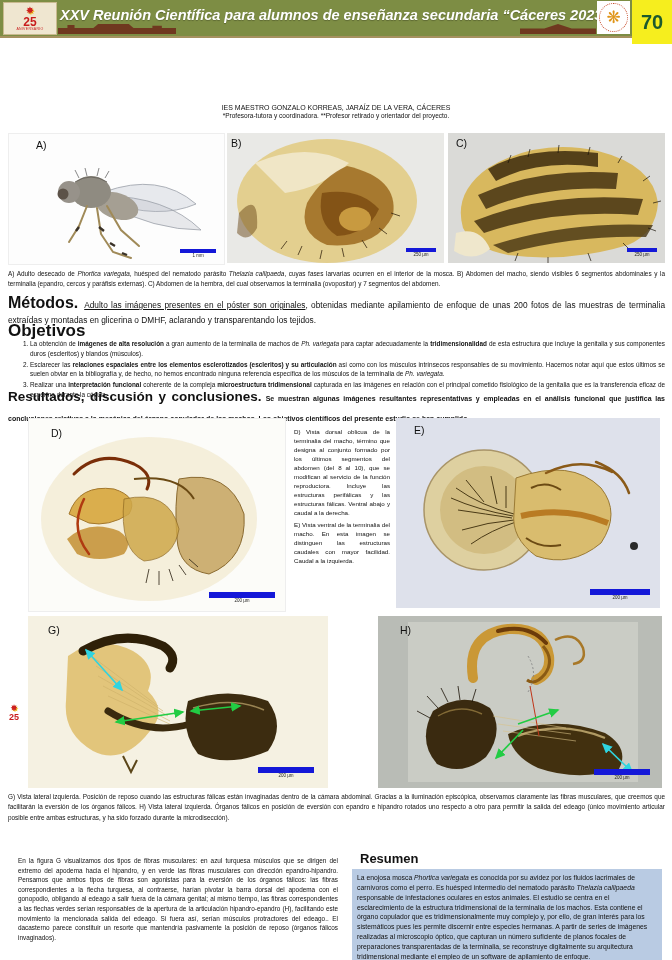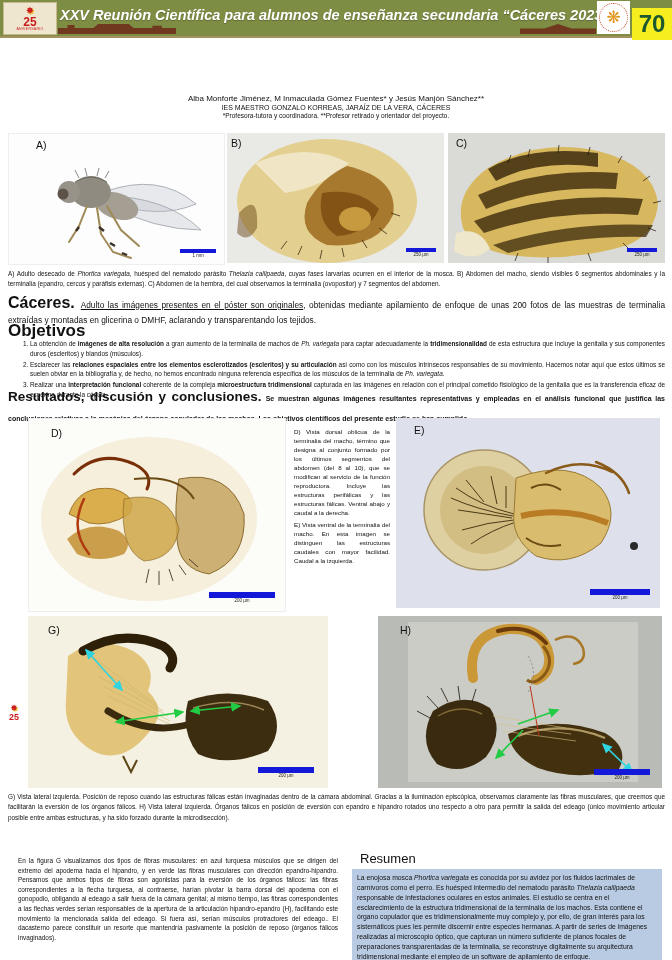--- a/index.html
+++ b/index.html
@@ -16,22 +16,22 @@
   .banner-title{position:absolute;left:60px;right:84px;top:7px;text-align:center;color:#fff;
     font-style:italic;font-weight:bold;font-size:14.5px;text-shadow:0 1px 1px rgba(0,0,0,.25);white-space:nowrap;}
   .building{position:absolute;top:23px;height:11px;background:#6e2f1c;opacity:.9;}
   .building.left{left:58px;width:118px;
     clip-path:polygon(0 100%,0 45%,8% 45%,8% 18%,14% 18%,14% 45%,30% 45%,34% 8%,60% 8%,64% 45%,80% 45%,80% 25%,88% 25%,88% 45%,100% 45%,100% 100%);}
   .building.right{left:520px;width:76px;
     clip-path:polygon(0 100%,0 50%,32% 50%,50% 8%,68% 50%,100% 50%,100% 100%);}
   .sunbox{position:absolute;right:42px;top:1px;width:33px;height:33px;background:#fff;display:flex;align-items:center;justify-content:center;}
   .sunbox .ring{width:27px;height:27px;border:1px dotted #c85030;border-radius:50%;display:flex;align-items:center;justify-content:center;}
   .sunbox .sun{font-size:17px;color:#e09518;line-height:1;}
-  .numbox{position:absolute;right:0;top:0;width:40px;height:32px;background:#f6ee1e;color:#1c5a2e;
-    font-weight:bold;font-size:24px;display:flex;align-items:center;justify-content:center;margin-top:8px;}
+  .numbox{position:absolute;right:0;top:0;width:40px;height:44px;background:#f6ee1e;color:#1c5a2e;
+    font-weight:bold;font-size:20px;display:flex;align-items:center;justify-content:center;}
 
   
   .main-title{position:absolute;left:30px;right:30px;top:44px;text-align:center;font-weight:bold;font-size:17.5px;line-height:1.35;}
   .authors{position:absolute;left:0;right:0;top:94px;text-align:center;font-size:8px;}
   .institution{position:absolute;left:0;right:0;top:104px;text-align:center;font-size:7px;}
   .credits{position:absolute;left:0;right:0;top:112px;text-align:center;font-size:6.5px;}
 
   
   .fig{position:absolute;overflow:hidden;}
   .fig svg{position:absolute;left:0;top:0;}
@@ -62,21 +62,21 @@
   .de-text{position:absolute;left:294px;top:428px;width:96px;font-size:6.2px;line-height:1.45;text-align:justify;}
   .de-text p{margin:0 0 3px 0;}
 
   .figG{left:28px;top:616px;width:300px;height:172px;background:#f5f1e2;}
   .figH{left:378px;top:616px;width:284px;height:172px;background:#b9bcb6;}
 
   .cap-gh{position:absolute;left:8px;right:7px;top:792px;font-size:6.4px;line-height:1.6;text-align:justify;}
 
   .discussion{position:absolute;left:18px;top:856px;width:320px;font-size:6.4px;line-height:1.5;text-align:justify;}
 
-  .resumen-h{position:absolute;left:360px;top:851px;font-size:13px;font-weight:normal;}
+  .resumen-h{position:absolute;left:360px;top:851px;font-size:13px;font-weight:bold;}
   .resumen-box{position:absolute;left:352px;top:869px;width:300px;background:#b9cbe3;padding:4px 5px;font-size:6.8px;line-height:1.45;}
 
   .badge25{position:absolute;left:2px;top:704px;width:24px;text-align:center;line-height:1;}
   .badge25 .star{font-size:9px;color:#cc2020;text-shadow:1px 1px 0 #f0c020;}
   .badge25 .n{font-size:9px;font-weight:bold;color:#c81d1d;}
 </style>
 </head>
 <body>
 
 <div class="poster">
@@ -91,21 +91,20 @@
     <div class="building left"></div>
     <div class="building right"></div>
     <div class="sunbox">
       <span class="ring">
           <span class="sun">❋</span>
         </span>
     </div>
     <div class="numbox">70</div>
   </div>
 
-  <div class="authors">Alba Monforte Jiménez, M Inmaculada Gómez Fuentes* y Jesús Manjón Sánchez**</div>
   <div class="institution">IES MAESTRO GONZALO KORREAS, JARAÍZ DE LA VERA, CÁCERES</div>
   <div class="credits">*Profesora-tutora y coordinadora. **Profesor retirado y orientador del proyecto.</div>
 
   <div class="fig figA">
     <svg width="215" height="130" viewBox="0 0 215 130">
       <path d="M95 58 Q150 38 187 70 Q150 86 98 68 Z" fill="rgba(190,196,206,0.35)" stroke="#9aa0a8" stroke-width="0.8"></path>
       <path d="M95 62 Q157 62 192 96 Q146 96 96 70 Z" fill="rgba(182,187,197,0.3)" stroke="#9aa0a8" stroke-width="0.8"></path>
       <ellipse cx="108" cy="72" rx="22" ry="13" fill="#a59f93" transform="rotate(18 108 72)"></ellipse>
       <ellipse cx="82" cy="58" rx="20" ry="16" fill="#8f8b81"></ellipse>
       <path d="M66 48 Q82 38 98 48" stroke="#6b675f" fill="none"></path>
@@ -166,21 +165,21 @@
     <span class="fig-label" style="left:8px;top:4px">C)</span>
     <div class="sbar" style="right:8px;bottom:6px;width:30px">
       <div class="bar" style="height:4px"></div>
       <div class="slab">250 µm</div>
     </div>
   </div>
 
   <div class="cap-abc"><span>A) Adulto desecado de </span><span style="font-style: italic;">Phortica variegata</span><span>, huésped del nematodo parásito </span><span style="font-style: italic;">Thelazia callipaeda</span><span>, cuyas fases larvarias ocurren en el interior de la mosca. B) Abdomen del macho, siendo visibles 6 segmentos abdominales y la terminalia (epandro, cercos y paráfisis externas). C) Abdomen de la hembra, del cual observamos la terminalia (ovopositor) y 7 segmentos del abdomen.</span></div>
 
   <div class="metodos">
-    <span class="mh">Cáceres.</span><span><span style="text-decoration: underline;">Adulto las imágenes presentes en el póster son originales</span><span>, obtenidas mediante apilamiento de enfoque de unas 200 fotos de las muestras de terminalia extraídas  y montadas en glicerina o DMHF, aclarando y transparentando los tejidos.</span></span>
+    <span class="mh">Métodos.</span><span><span style="text-decoration: underline;">Adulto las imágenes presentes en el póster son originales</span><span>, obtenidas mediante apilamiento de enfoque de unas 200 fotos de las muestras de terminalia extraídas  y montadas en glicerina o DMHF, aclarando y transparentando los tejidos.</span></span>
   </div>
 
   <div class="obj-h">Objetivos</div>
   <ol class="obj-list">
     <li><span>La obtención de </span><span style="font-weight: bold;">imágenes de alta resolución</span><span> a gran aumento de la terminalia de machos de </span><span style="font-style: italic;">Ph. variegata</span><span> para captar adecuadamente la </span><span style="font-weight: bold;">tridimensionalidad</span><span> de esta estructura que incluye la genitalia y sus componentes duros (escleritos) y blandos (músculos).</span></li>
     <li><span>Esclarecer las </span><span style="font-weight: bold;">relaciones espaciales entre los elementos esclerotizados (escleritos) y su articulación</span><span> así como con los músculos intrínsecos responsables de su movimiento. Hacemos notar aquí que estos últimos se suelen obviar en la bibliografía y, de hecho, no hemos encontrado ninguna referencia específica de los músculos de la terminalia de </span><span style="font-style: italic;">Ph. variegata</span><span>.</span></li>
     <li><span>Realizar una </span><span style="font-weight: bold;">interpretación funcional</span><span> coherente de la compleja </span><span style="font-weight: bold;">microestructura tridimensional</span><span> capturada en las imágenes en relación con el principal cometido fisiológico de la genitalia que es la transferencia eficaz de esperma durante la cópula.</span></li>
   </ol>
 
   <div class="resultados">

